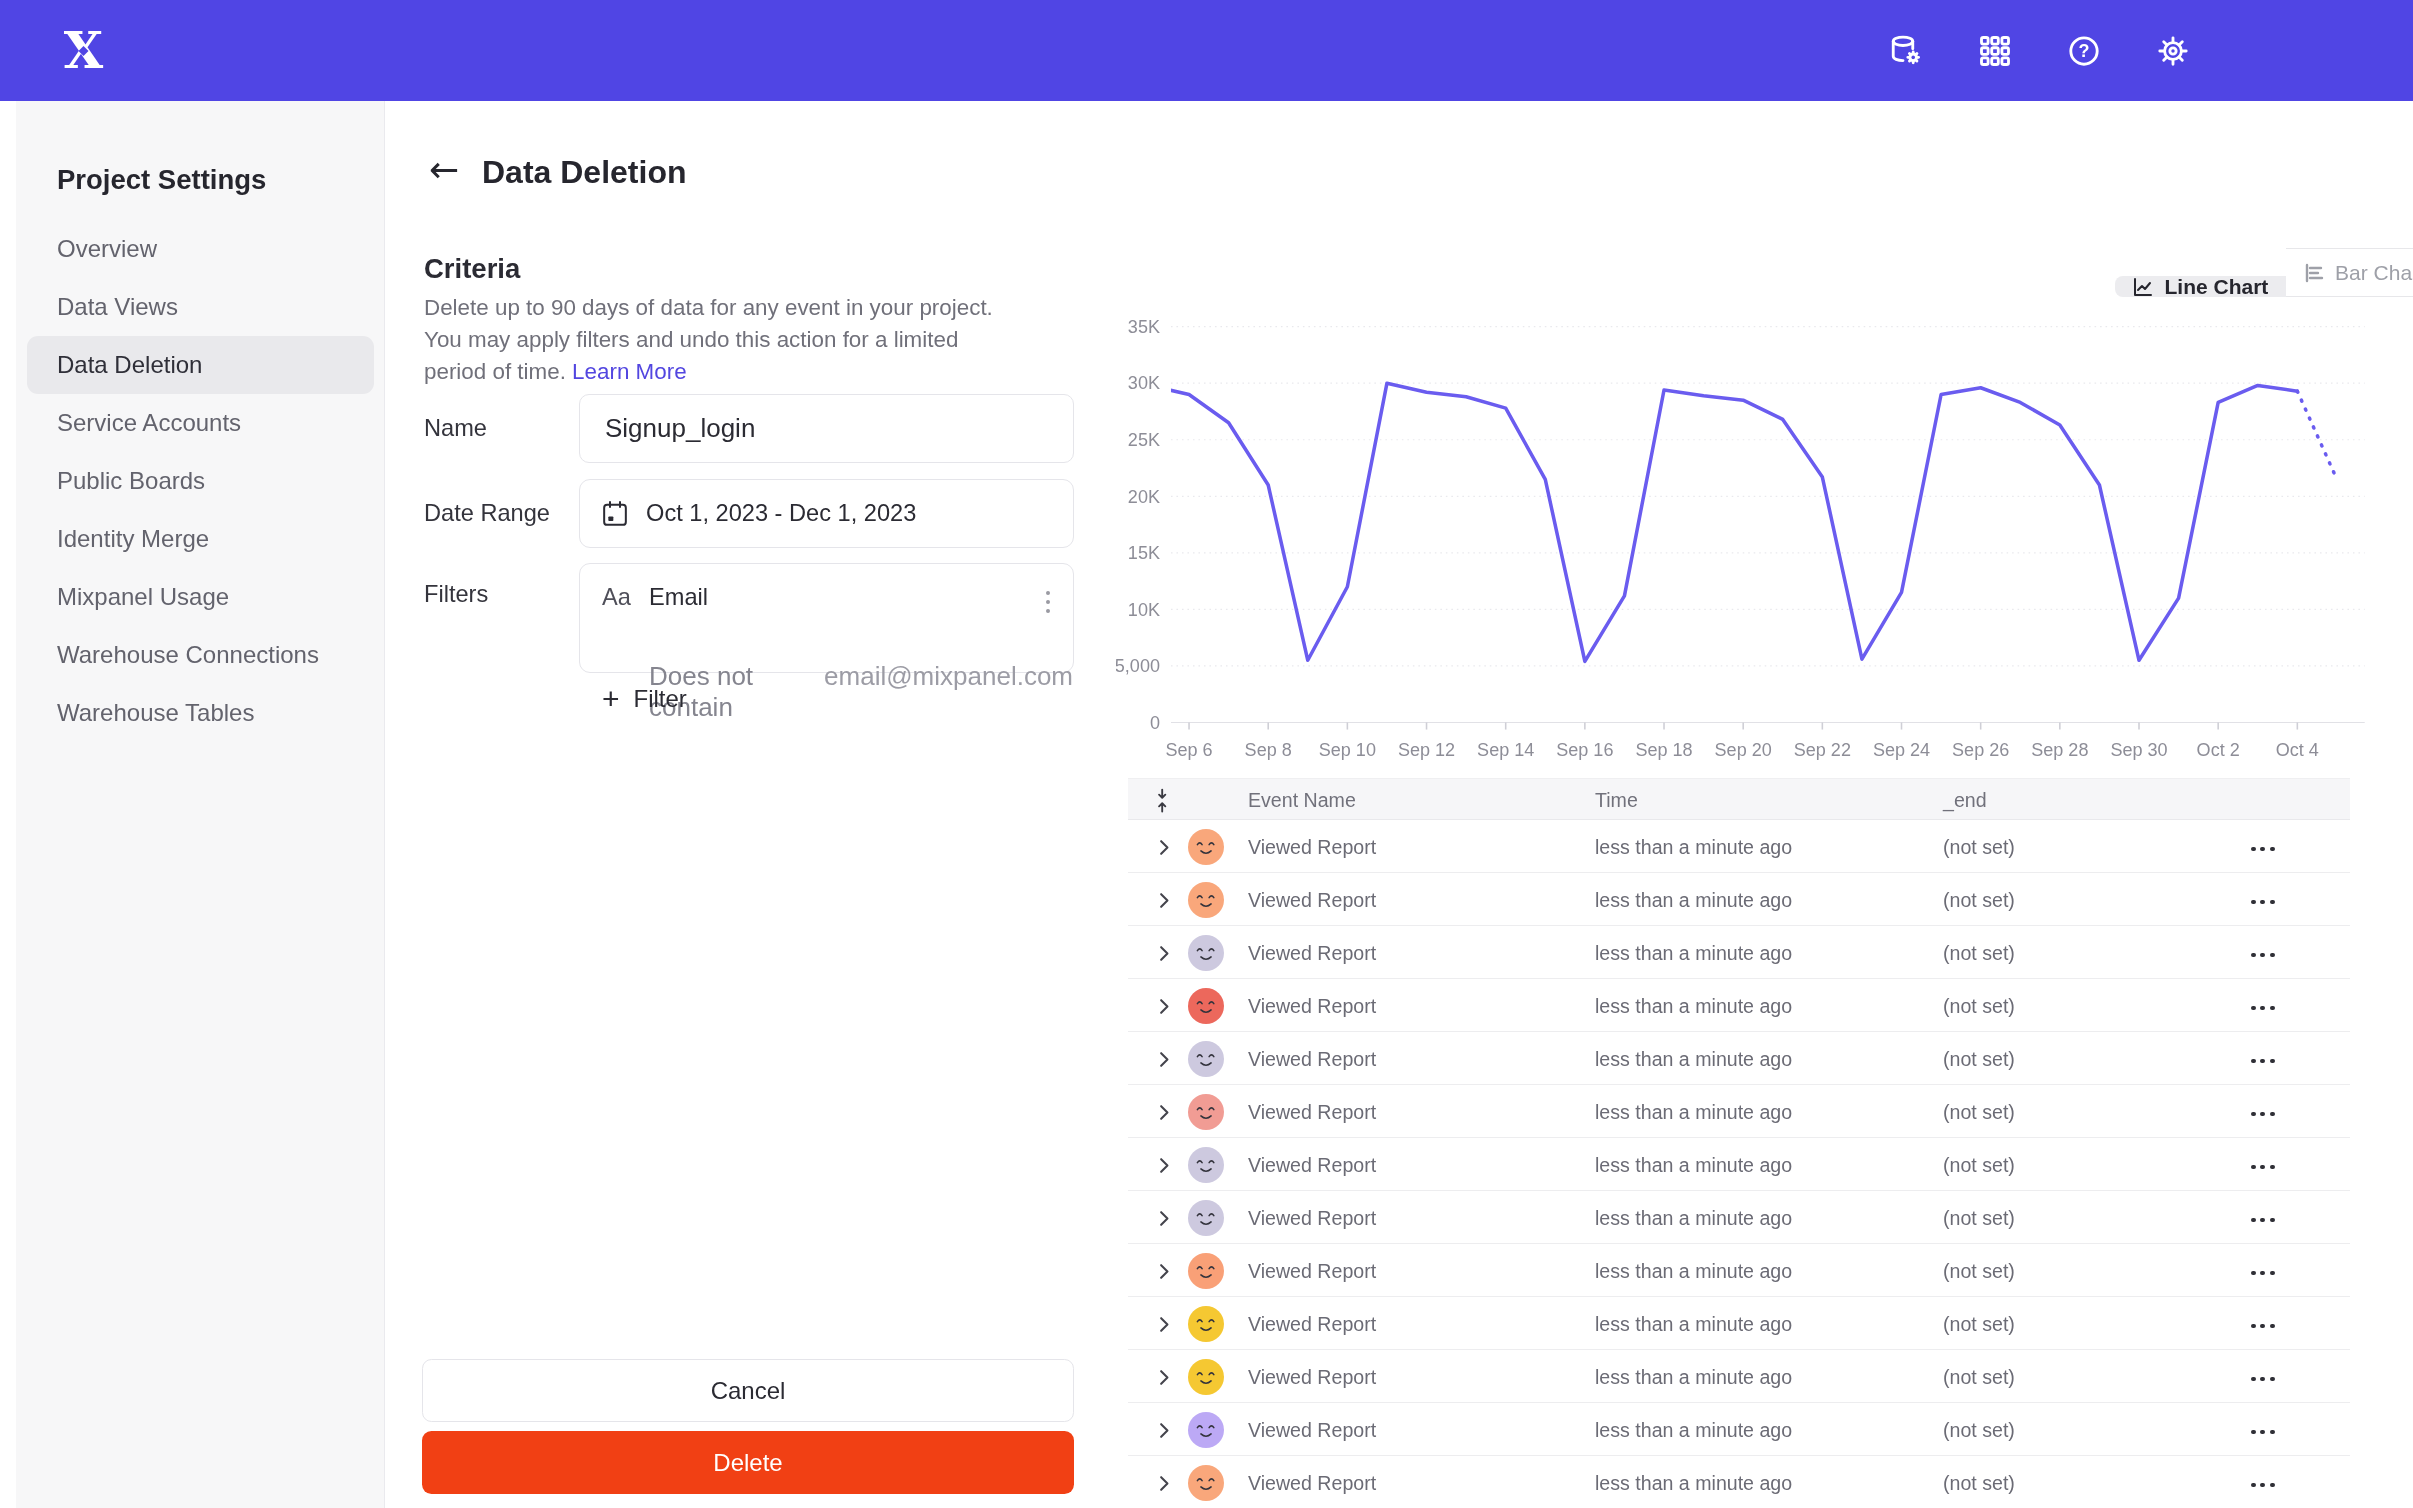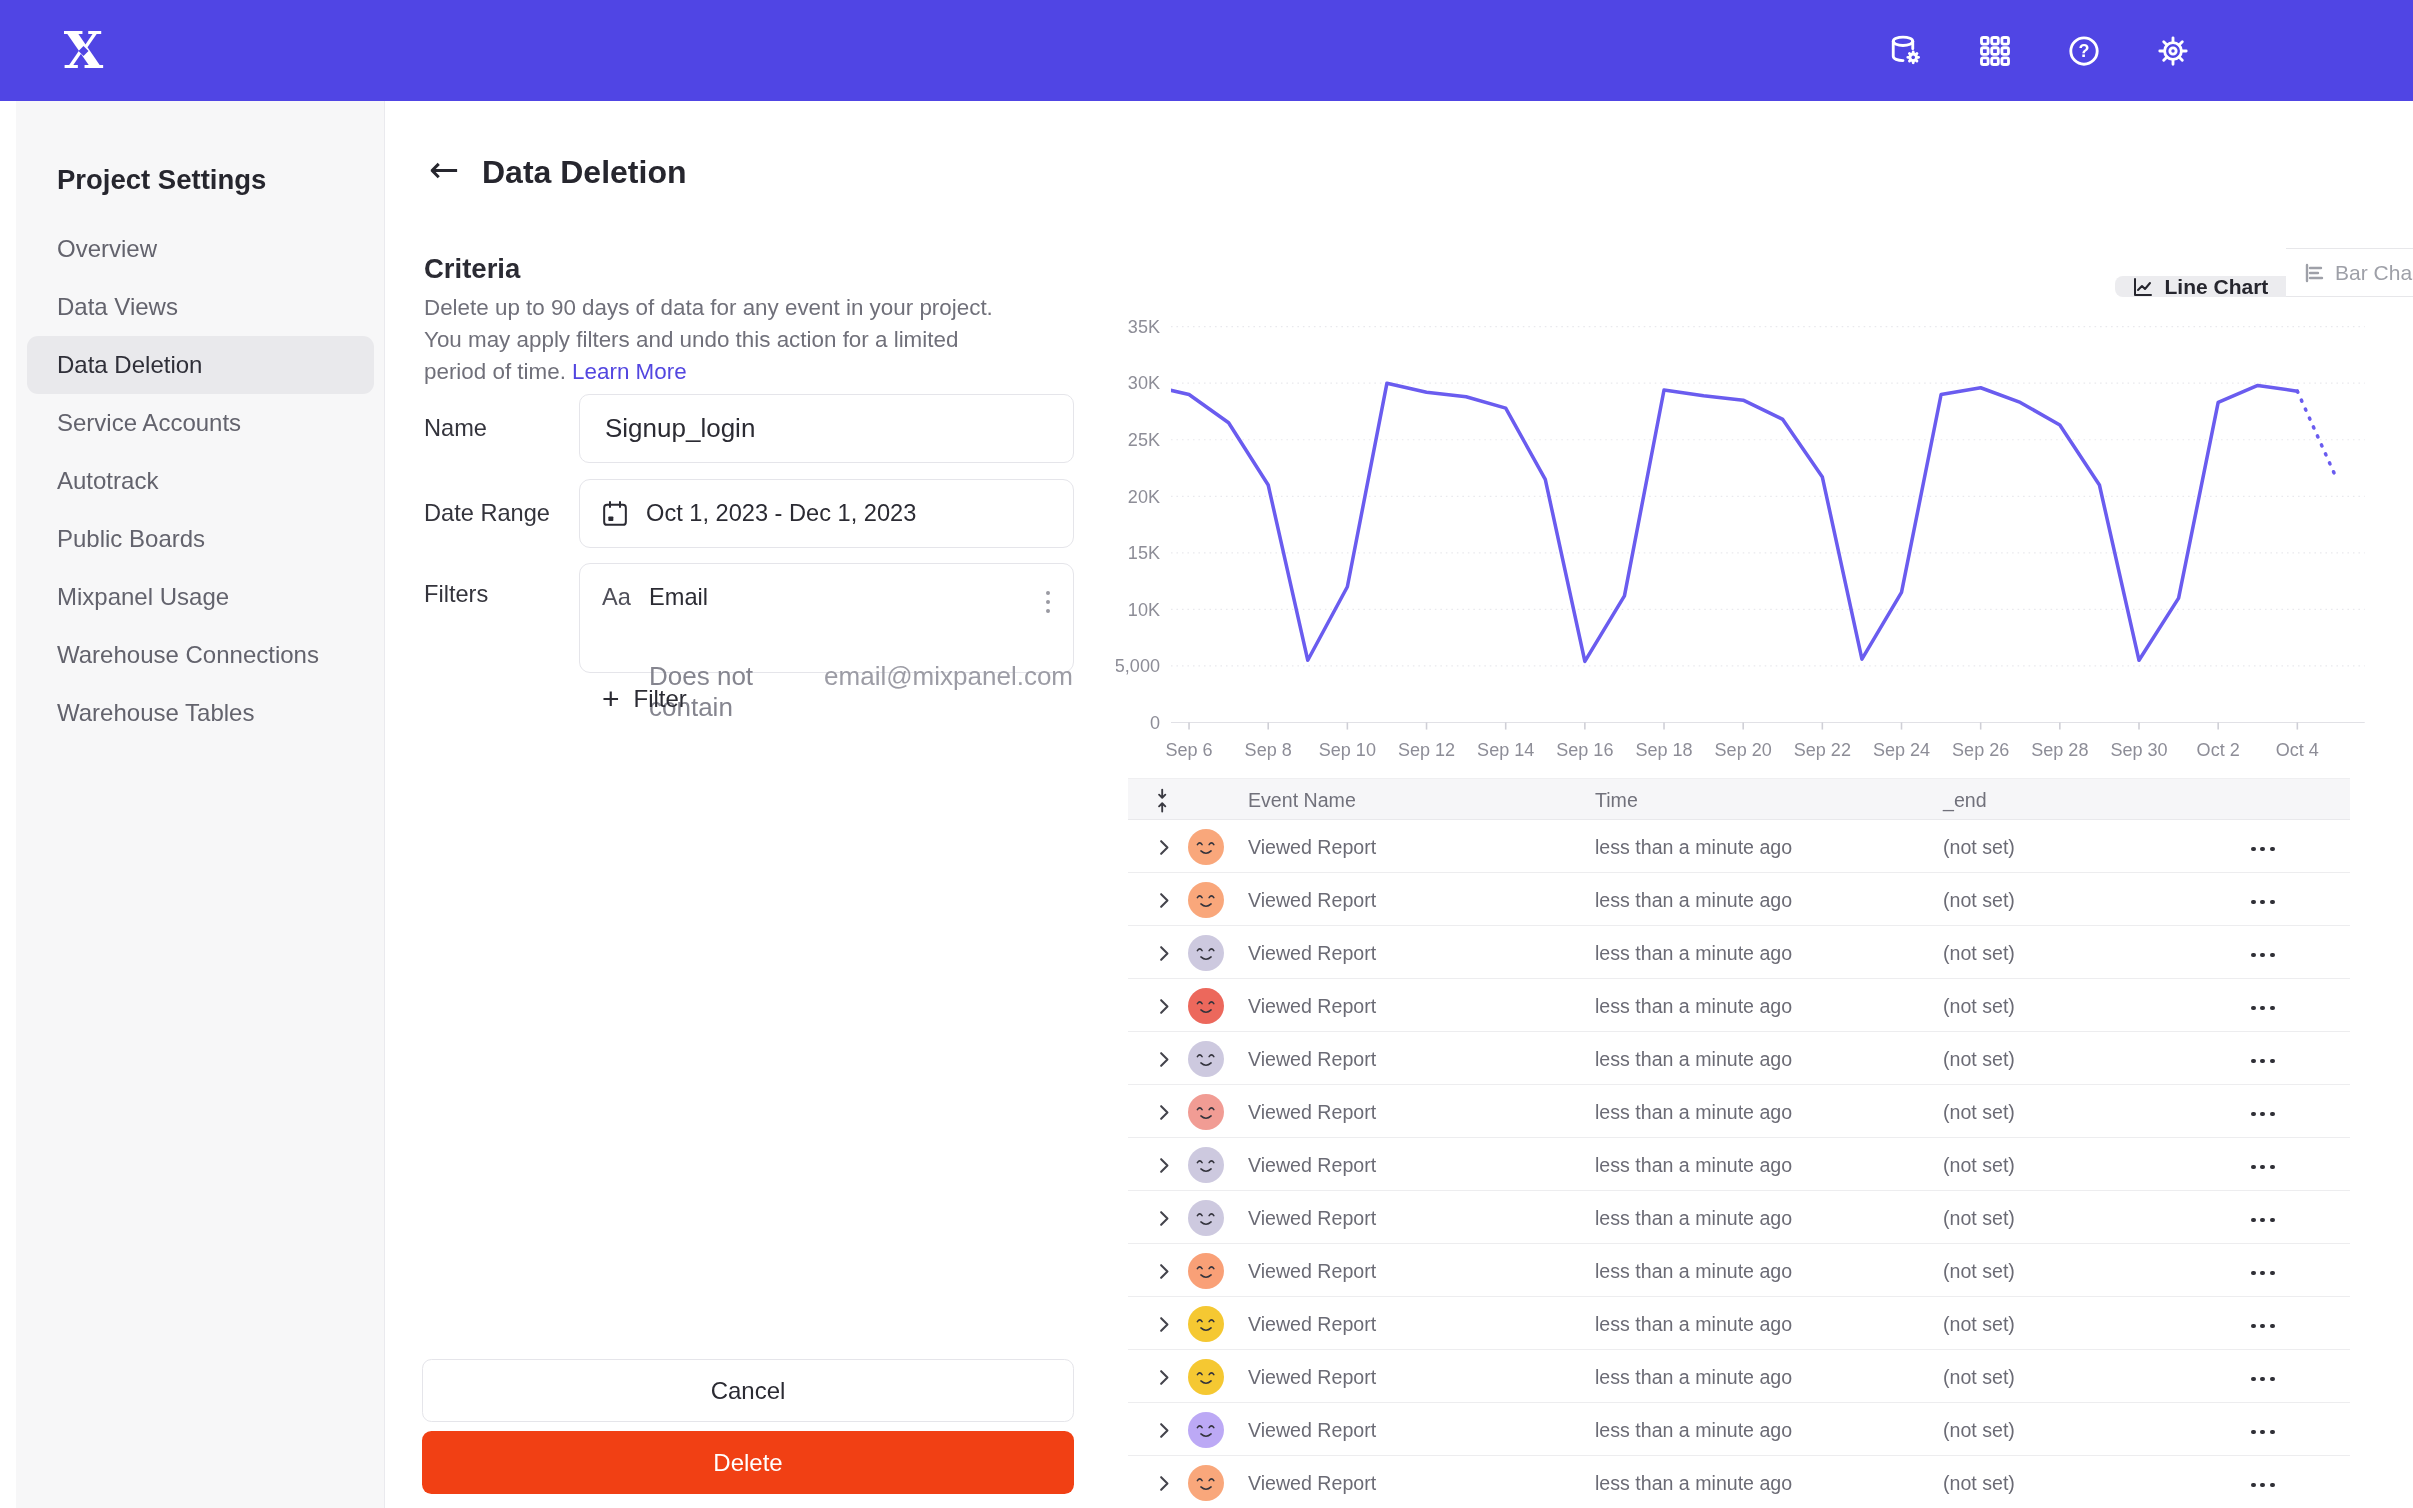--- a/index.html
+++ b/index.html
@@ -128,22 +128,22 @@
     </div>
   </div>
 
   <div class="sidebar">
     <div class="side-title">Project Settings</div>
     <div class="side-nav">
         <div class="side-item">Overview</div>
         <div class="side-item">Data Views</div>
         <div class="side-item selected">Data Deletion</div>
         <div class="side-item">Service Accounts</div>
-        <div class="side-item">Autotrack</div>
         <div class="side-item">Public Boards</div>
+        <div class="side-item">Identity Merge</div>
         <div class="side-item">Mixpanel Usage</div>
         <div class="side-item">Warehouse Connections</div>
         <div class="side-item">Warehouse Tables</div>
       </div>
   </div>
 
   <div class="back-btn">←</div>
   <div class="page-title">Data Deletion</div>
 
   <div class="crit-title">Criteria</div>

